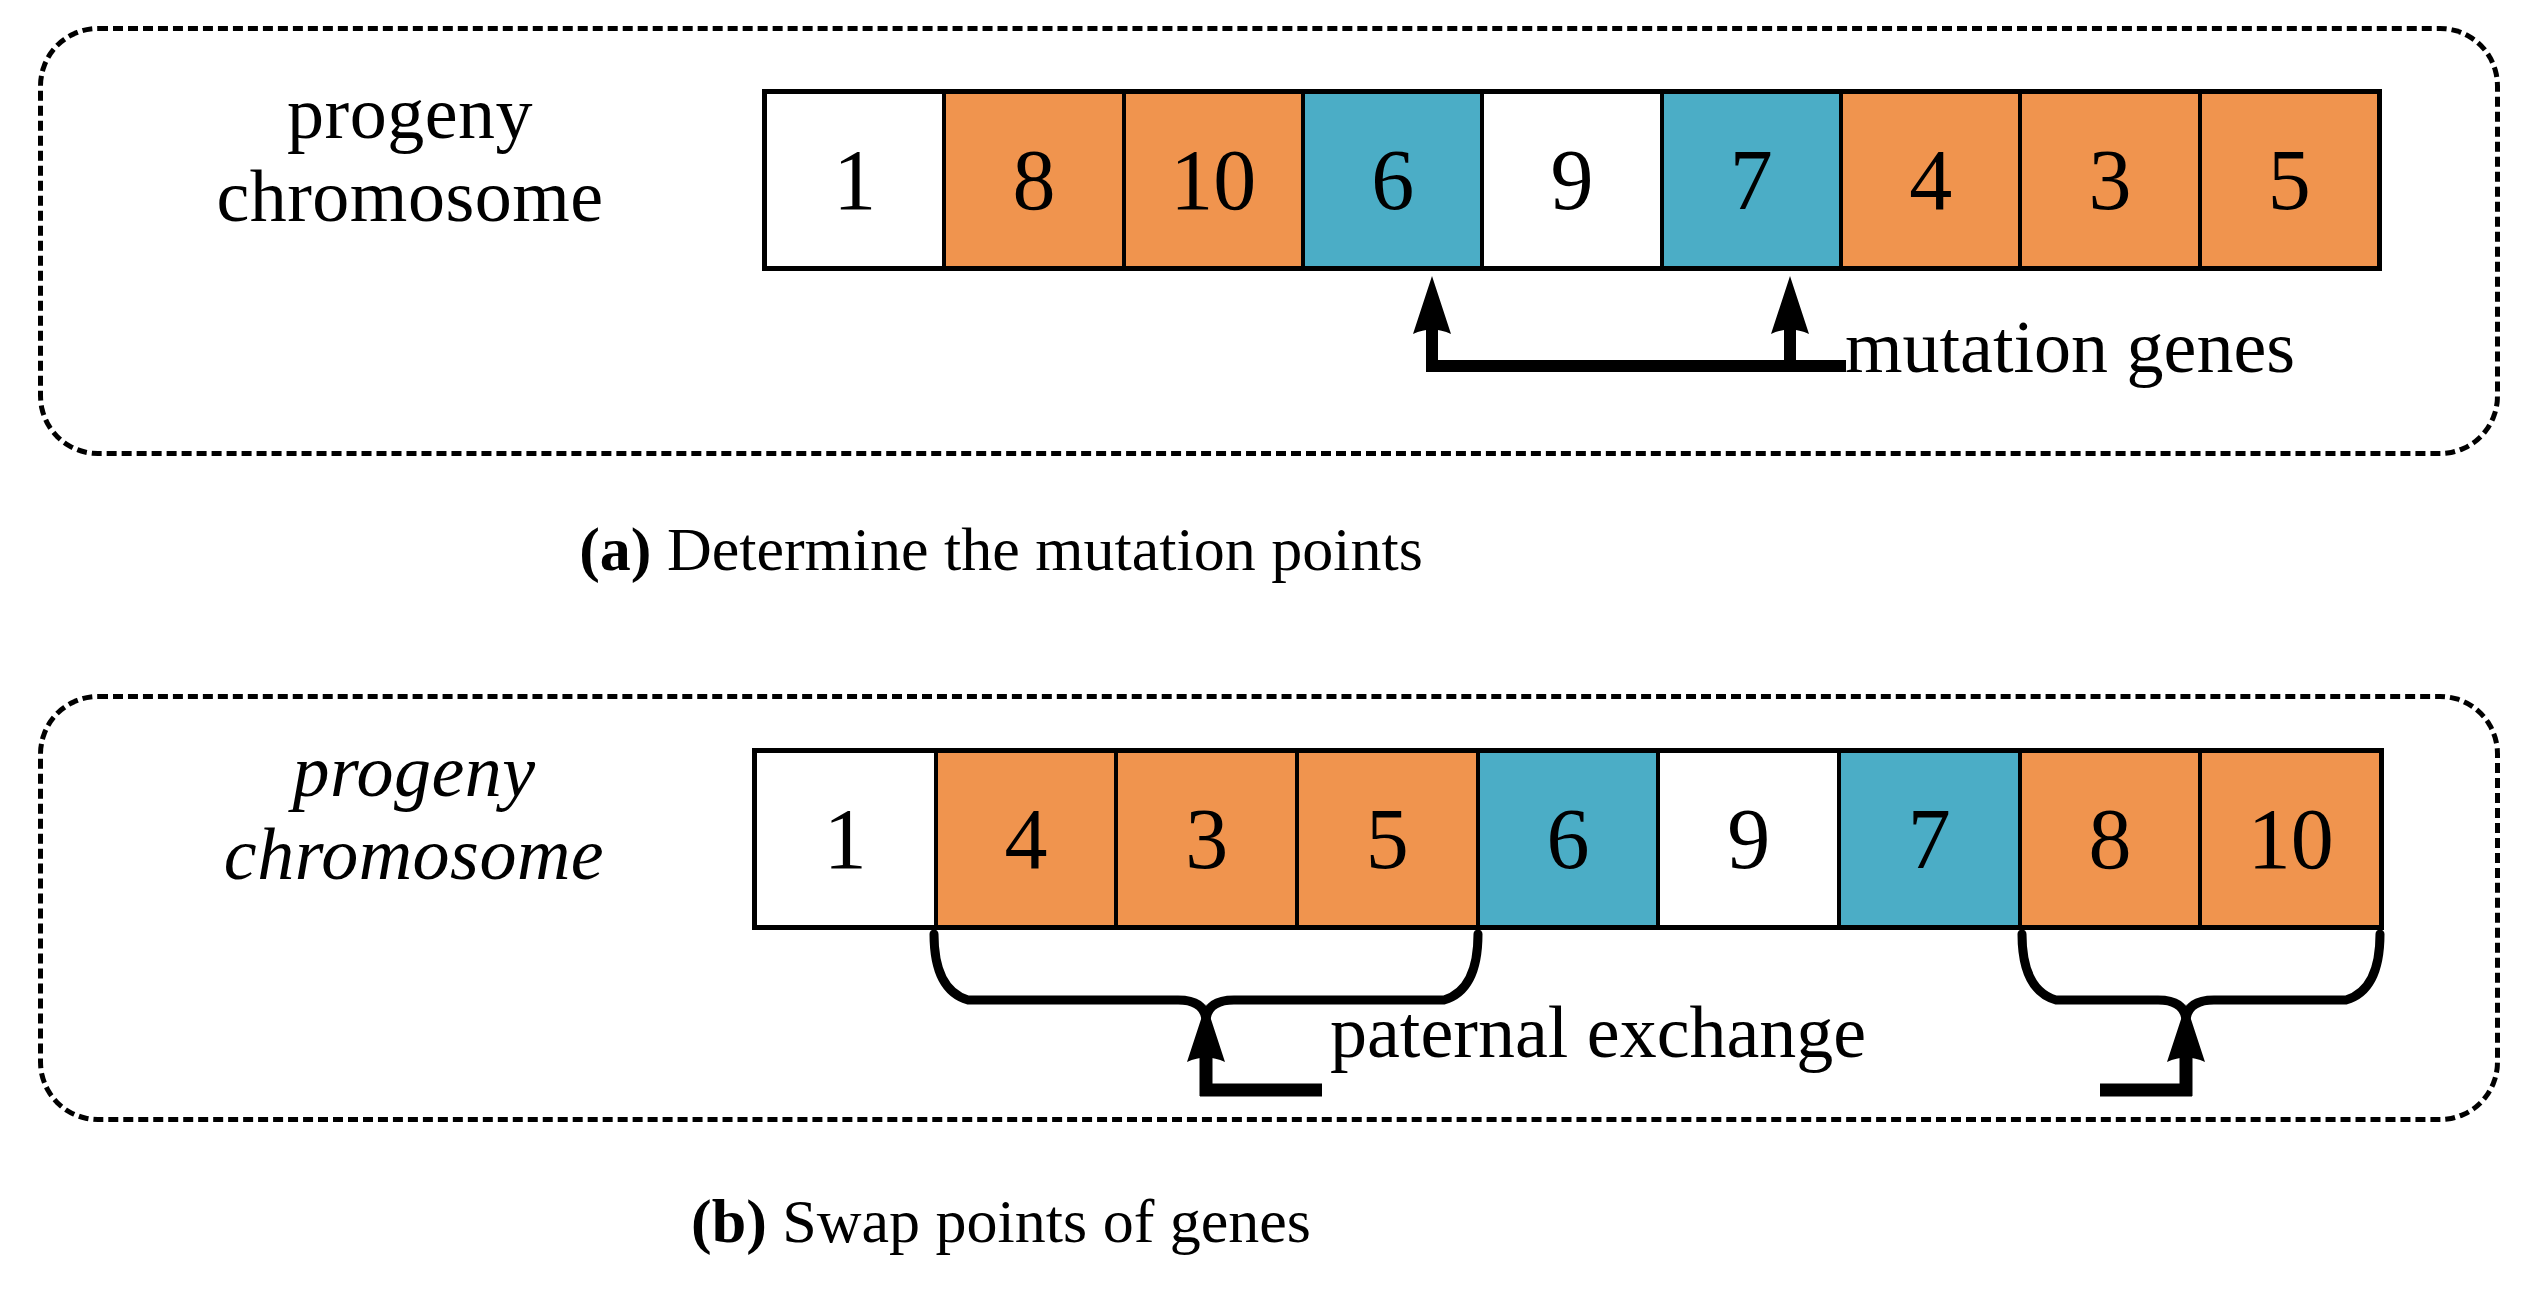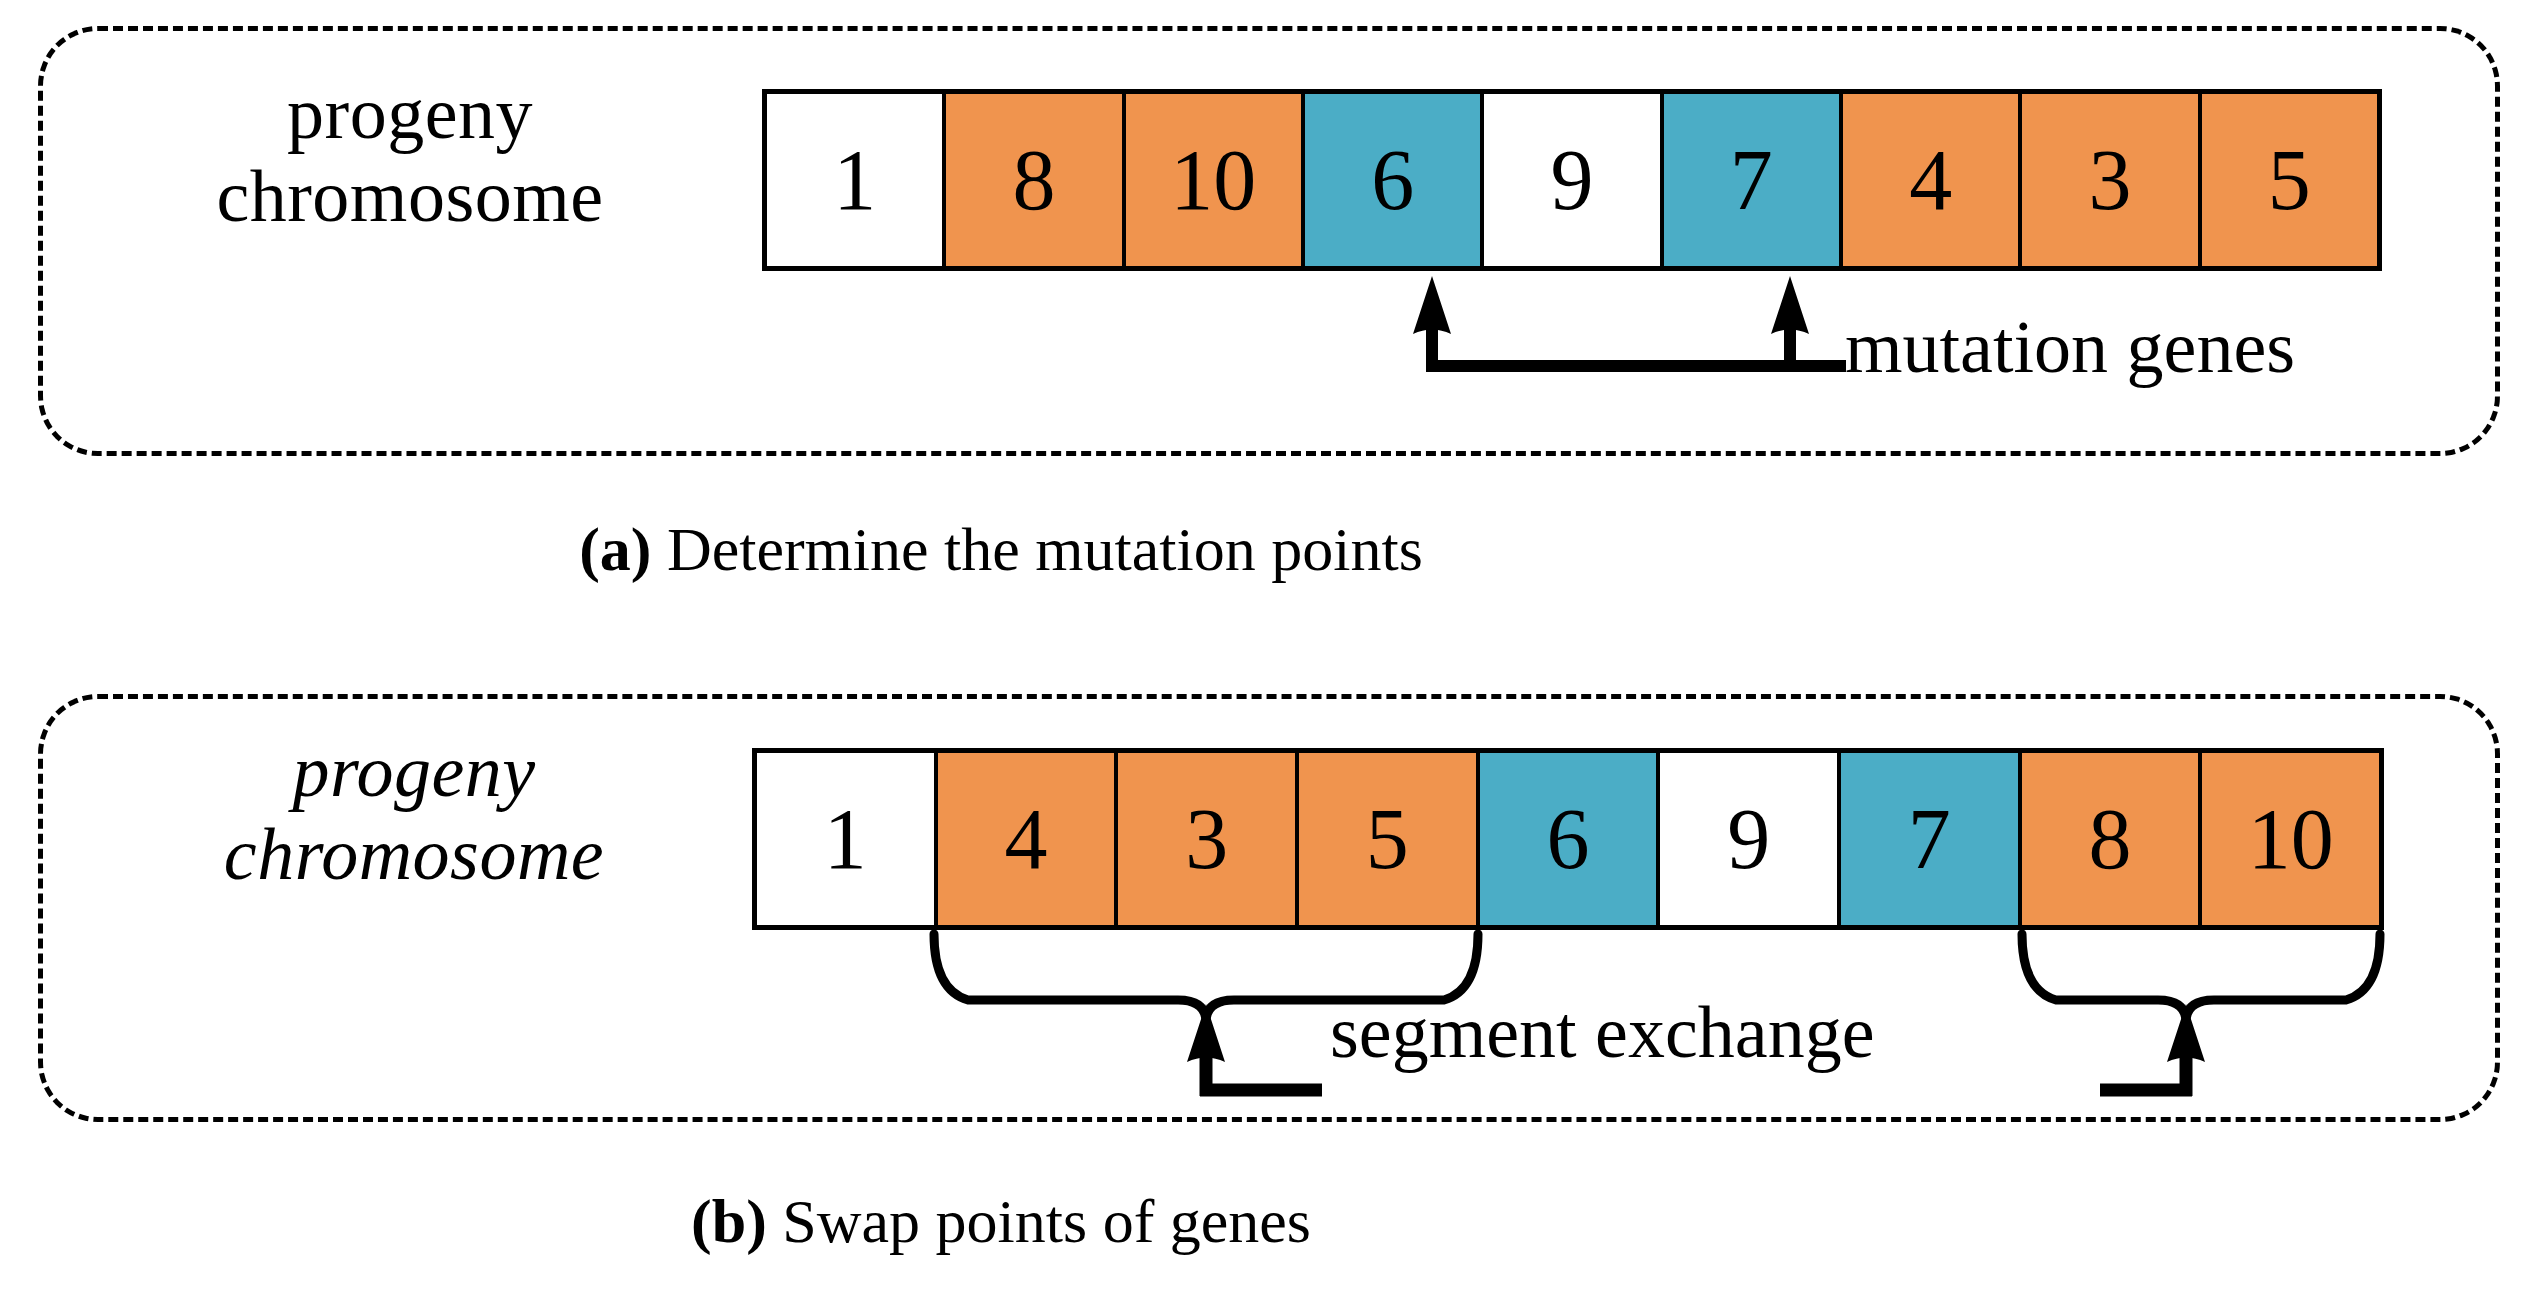--- a/index.html
+++ b/index.html
@@ -78,21 +78,21 @@
   <div class="gene orange">4</div>
   <div class="gene orange">3</div>
   <div class="gene orange">5</div>
   <div class="gene blue">6</div>
   <div class="gene white">9</div>
   <div class="gene blue">7</div>
   <div class="gene orange">8</div>
   <div class="gene orange">10</div>
 </div>
 
-<div class="anno-text" id="segment-exchange-label">segment exchange</div>
+<div class="anno-text" id="segment-exchange-label">paternal exchange</div>
 
 <div class="caption" id="caption-b">
   <b>(b)</b><span> Swap points of genes</span>
 </div>
 
 <svg class="overlay" viewBox="0 0 2531 1292" xmlns="http://www.w3.org/2000/svg">
 
   <g>
 
     <path d="M1432 276 L1413 334 Q1432 325 1451 334 Z" fill="#000"></path>

